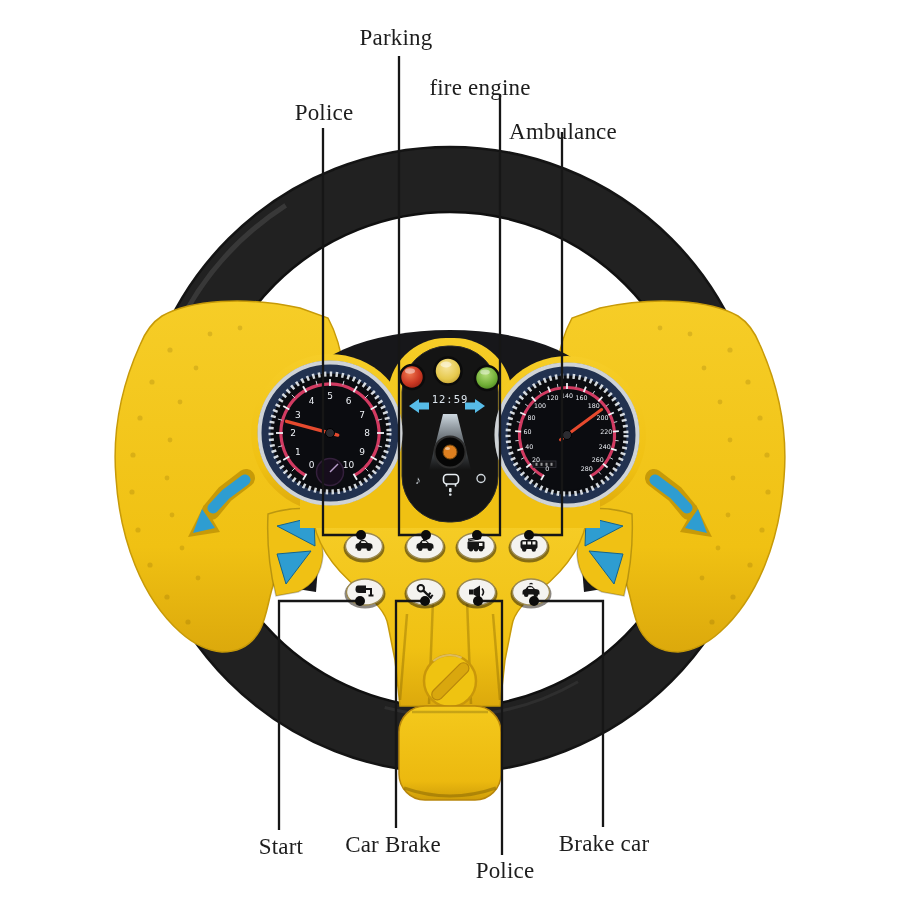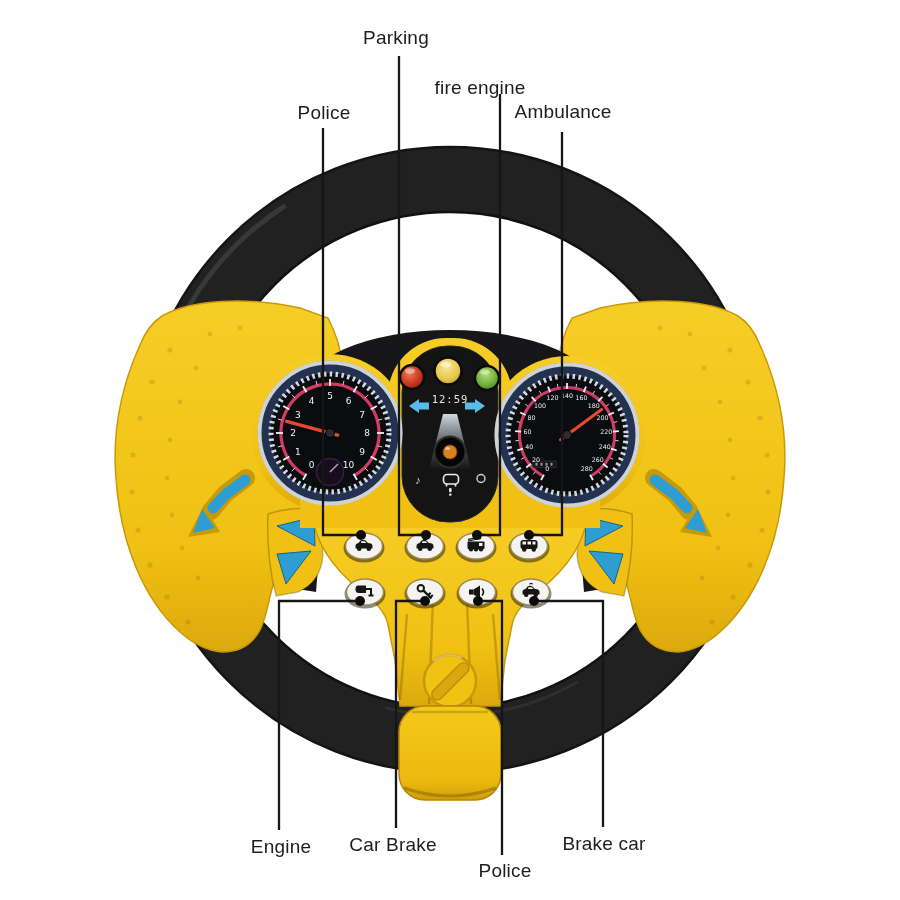--- a/index.html
+++ b/index.html
@@ -1,24 +1,24 @@
 <!DOCTYPE html>
 <html><head>
 <meta charset="utf-8">
 <style>
   html,body{margin:0;padding:0;background:#fff;}
   .stage{position:relative;width:900px;height:900px;background:#ffffff;overflow:hidden;
          font-family:"Liberation Sans",sans-serif;}
   .stage svg{position:absolute;left:0;top:0;}
   .lbl{position:absolute;transform:translate(-50%,-50%);white-space:nowrap;
-       font-size:19px;color:#1d1d1d;letter-spacing:.2px;}
+       font-size:23px;color:#1d1d1d;letter-spacing:.2px;font-family:Liberation Serif, serif;}
   #lbl-parking{left:396px;top:38px}
   #lbl-fire{left:480px;top:88px}
   #lbl-brake{left:324px;top:113px}
-  #lbl-ambulance{left:563px;top:112px}
+  #lbl-ambulance{left:563px;top:132px}
   #lbl-engine{left:281px;top:847px}
   #lbl-carstart{left:393px;top:845px}
   #lbl-speaker{left:505px;top:871px}
   #lbl-police{left:604px;top:844px}
   .gnum{fill:#eef1f6;font-family:"DejaVu Sans",sans-serif;}
   .clock{font-family:"DejaVu Sans Mono",monospace;fill:#dde6ee;letter-spacing:1px;}
 </style>
 </head>
 <body>
 
@@ -401,17 +401,17 @@
         <circle cx="425" cy="601" r="5"></circle>
     <circle cx="478" cy="601" r="5"></circle>
         <circle cx="534" cy="601" r="5"></circle>
   </g>
 </svg>
 
   <div class="lbl" id="lbl-parking">Parking</div>
   <div class="lbl" id="lbl-fire">fire engine</div>
   <div class="lbl" id="lbl-brake">Police</div>
   <div class="lbl" id="lbl-ambulance">Ambulance</div>
-  <div class="lbl" id="lbl-engine">Engine</div>
+  <div class="lbl" id="lbl-engine">Start</div>
   <div class="lbl" id="lbl-carstart">Car Brake</div>
   <div class="lbl" id="lbl-speaker">Police</div>
   <div class="lbl" id="lbl-police">Brake car</div>
 </div>
 
 </body></html>

